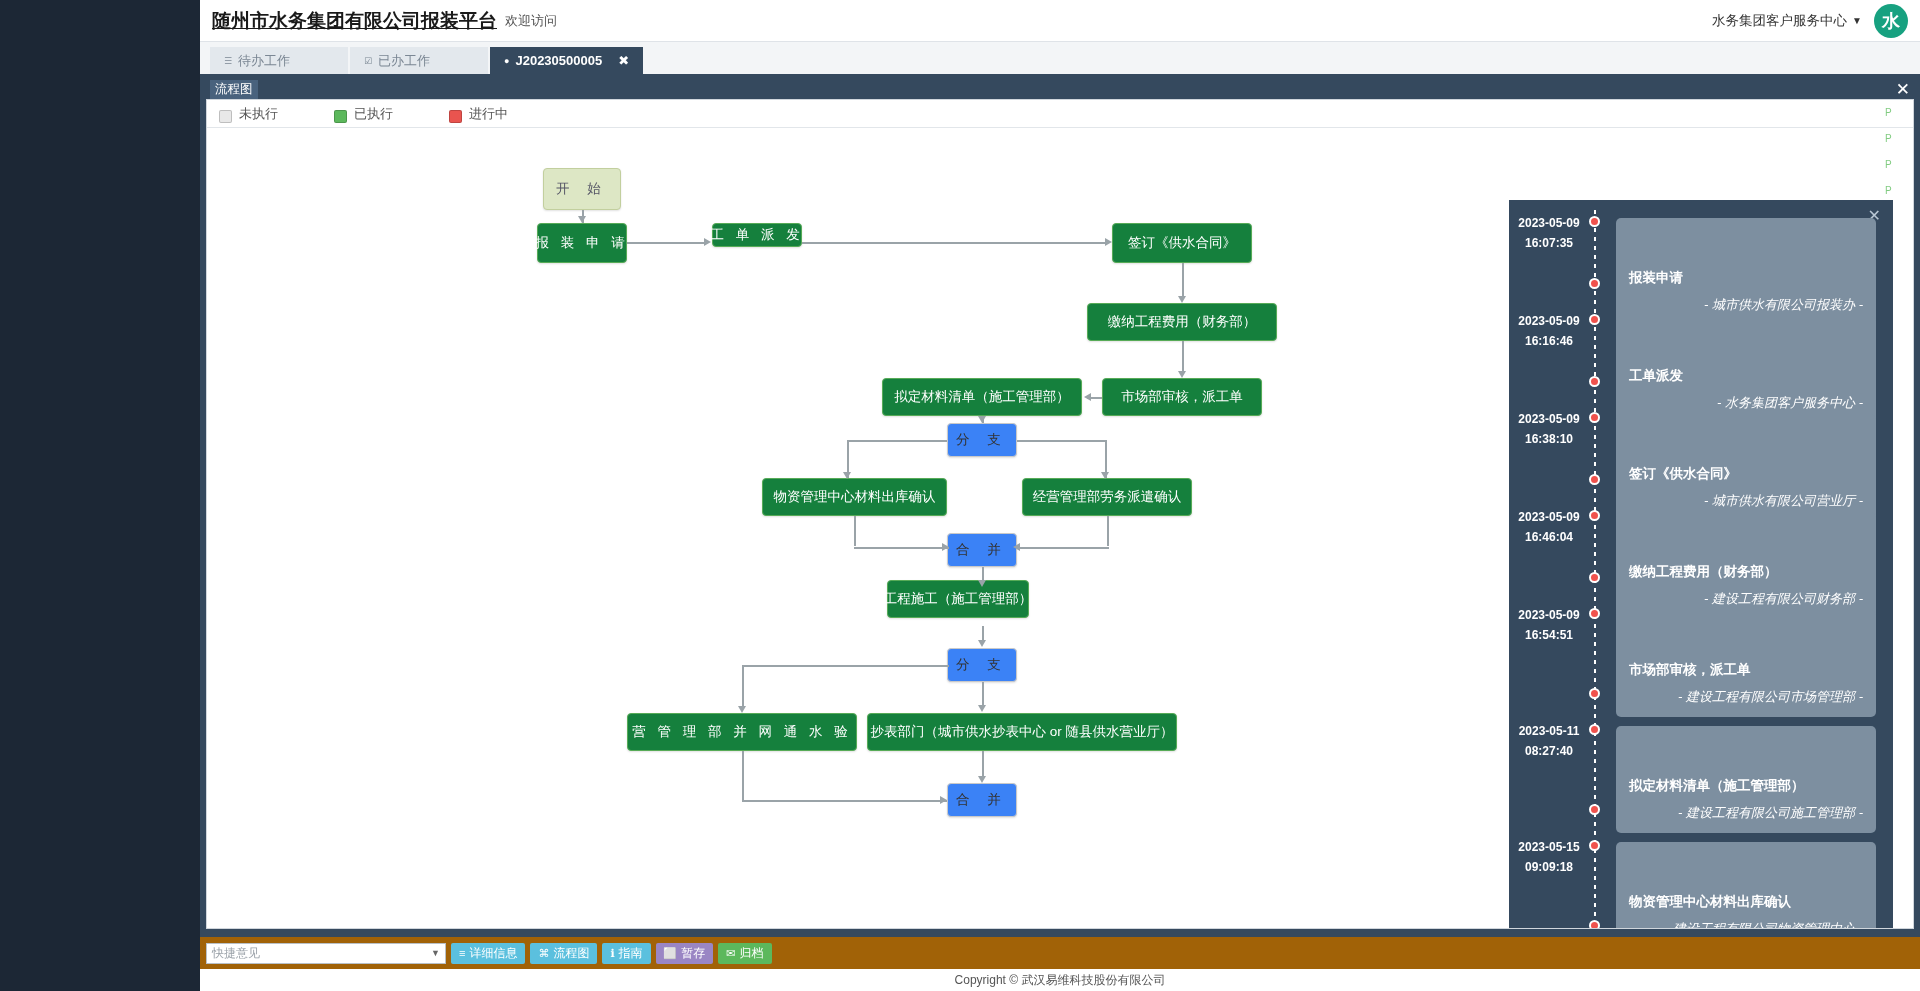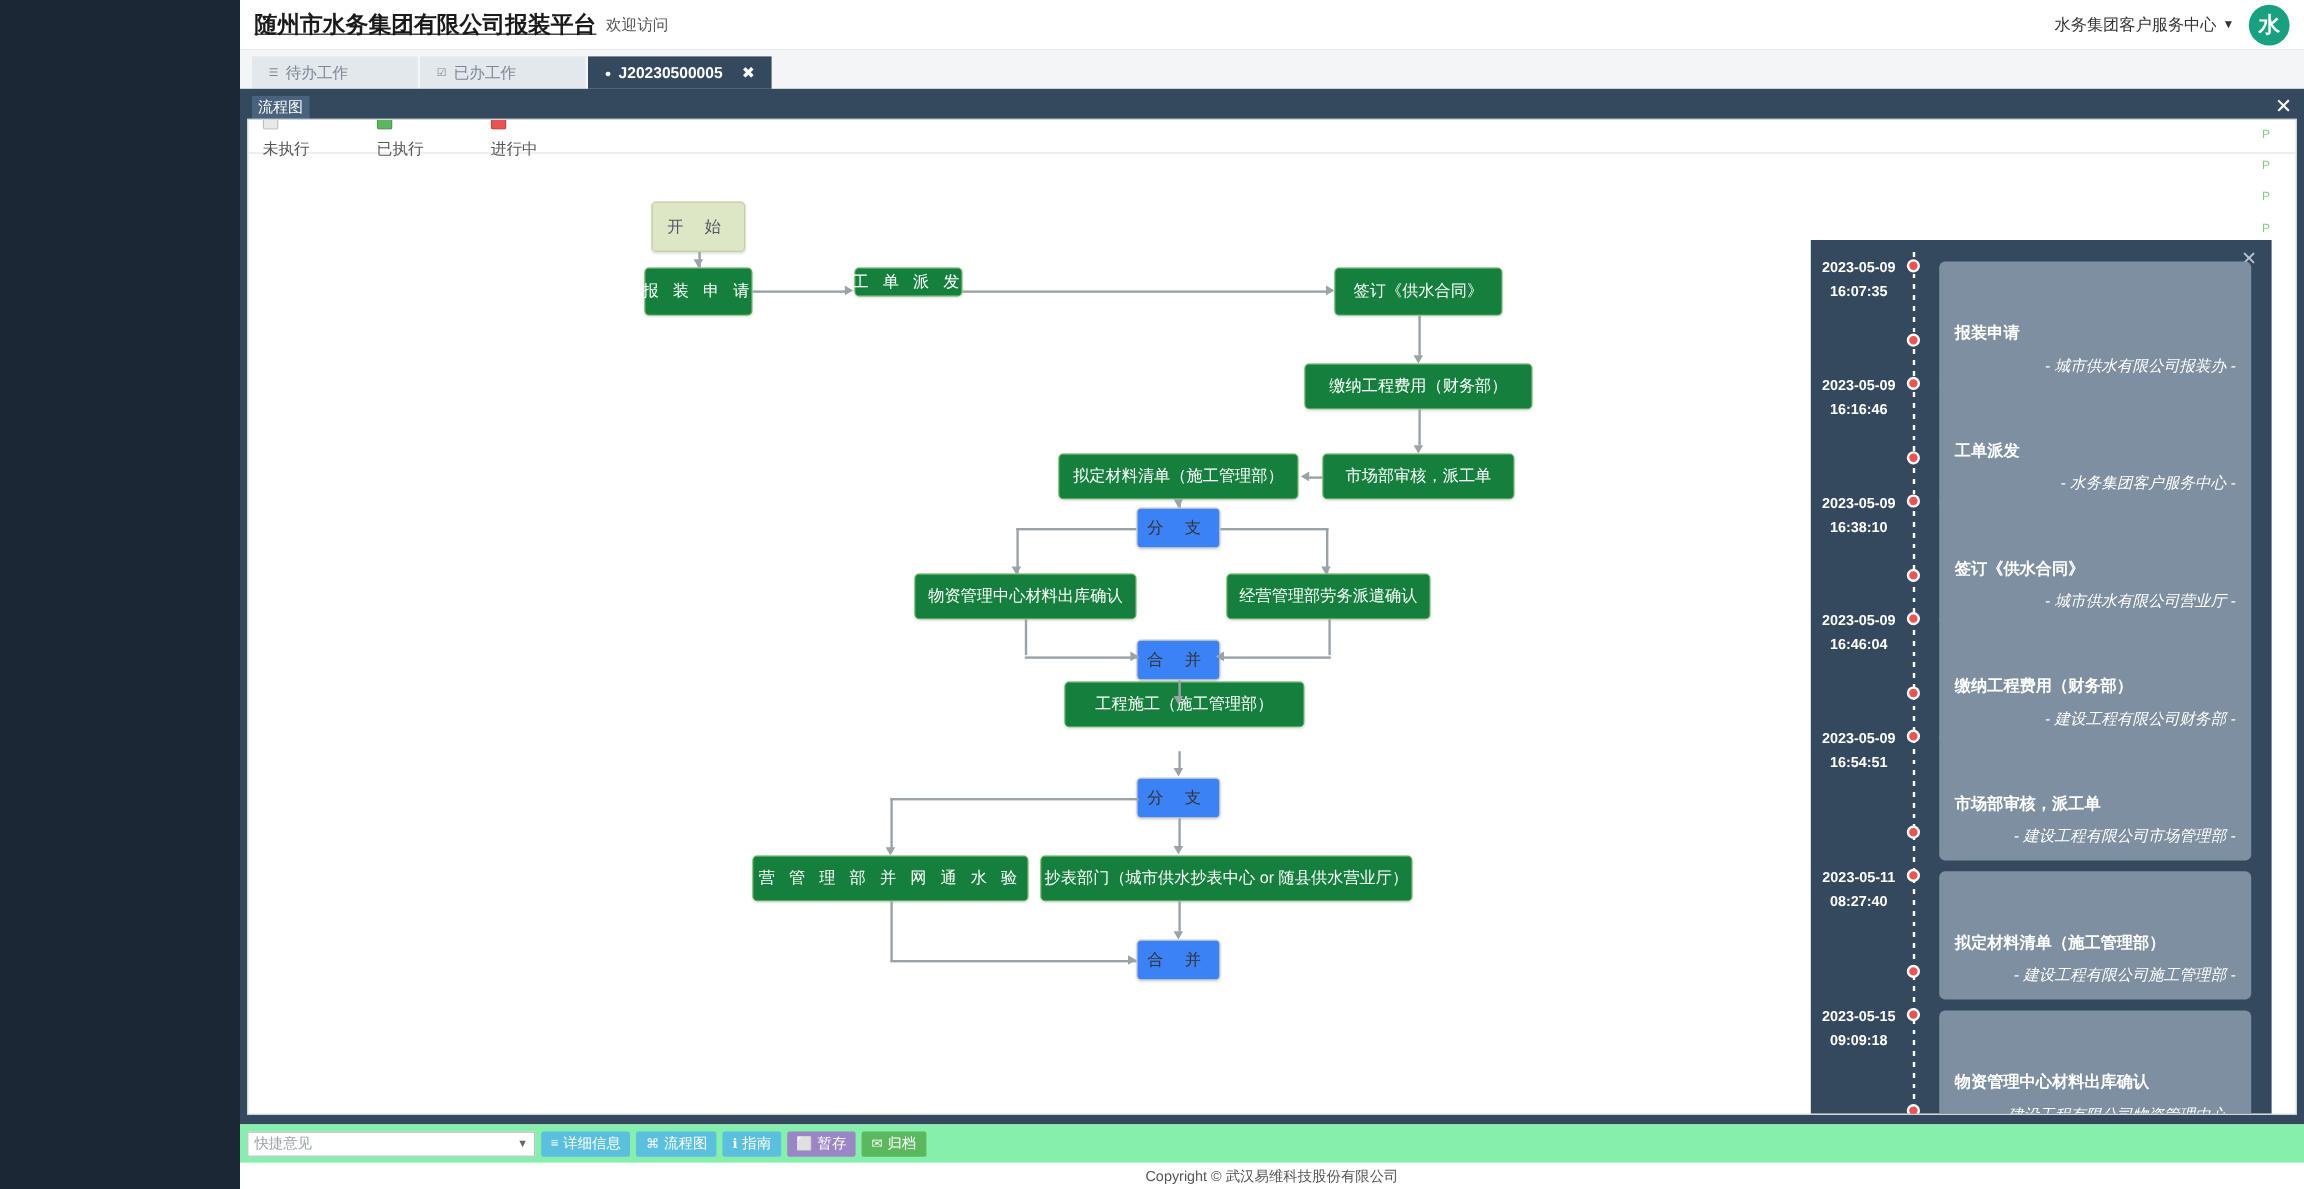--- a/index.html
+++ b/index.html
@@ -84,21 +84,21 @@
     position:relative; width:1708px; height:830px; background:#fff;
     overflow:hidden; border:1px solid #d0d6dc;
   }
 
   
   .legend {
     position:absolute; left:0; top:0; width:100%; height:28px;
     display:flex; align-items:center; gap:56px; padding-left:12px;
     border-bottom:1px solid #e2e6ea; font-size:13px; color:#555;
   }
-  .lg { display:flex; align-items:flex-start; gap:7px;flex-direction:column; }
+  .lg { display:flex; align-items:flex-end; gap:7px; }
   .sw { width:13px; height:13px; border-radius:2px; border:1px solid rgba(0,0,0,.18); }
 
   
   .flow { position:absolute; left:0; top:28px; width:100%; height:802px; }
   .node {
     position:absolute; background:#15803d; border:1px solid #57ab57; border-radius:4px;
     color:#fff; font-size:13.5px; display:flex; align-items:center; justify-content:center;
     text-align:center; line-height:1.15; box-shadow:0 1px 2px rgba(0,0,0,.12);
     cursor:pointer; white-space:nowrap;
   }
@@ -136,21 +136,21 @@
   .tl-name { font-size:13.5px; font-weight:bold; margin-bottom:9px;margin-top:40px; }
   .tl-org { font-size:13px; font-style:italic; text-align:right; }
 
   
   .ghost { position:absolute; right:6px; top:0; width:22px; height:802px; overflow:hidden;
            color:#6cc36c; font-size:10px; line-height:26px; opacity:.85; }
 
   
   .bottombar {
     position:absolute; left:200px; top:937px; width:1720px; height:32px;
-    background:#86efac; display:flex; align-items:center; padding-left:6px; gap:5px;
+    background:#a16207; display:flex; align-items:center; padding-left:6px; gap:5px;
   }
   .sel {
     width:240px; height:21px; background:#fff; border:1px solid #b9c0c7;
     font-size:12px; color:#9aa1a8; display:flex; align-items:center; padding:0 5px;
   }
   .sel .cv { margin-left:auto; font-size:9px; color:#666; }
   .btn {
     height:21px; padding:0 8px; border-radius:2px; color:#fff; font-size:12px;
     display:flex; align-items:center; gap:4px; cursor:pointer; white-space:nowrap;
   }
@@ -305,21 +305,21 @@
           </div>
           <div class="node" style="left: 555px; top: 350px; width: 185px; height: 38px;">
             <span>物资管理中心材料出库确认</span>
           </div>
           <div class="node" style="left: 815px; top: 350px; width: 170px; height: 38px;">
             <span>经营管理部劳务派遣确认</span>
           </div>
           <div class="node gw" style="left: 740px; top: 405px; width: 70px; height: 34px;">
             <span>合  并</span>
           </div>
-          <div class="node" style="left: 680px; top: 440px; width: 200px; height: 38px;">
+          <div class="node" style="left: 680px; top: 452px; width: 142px; height: 38px;">
             <span>工程施工（施工管理部）</span>
           </div>
           <div class="node gw" style="left: 740px; top: 520px; width: 70px; height: 34px;">
             <span>分  支</span>
           </div>
           <div class="node sp" style="left: 420px; top: 585px; width: 230px; height: 38px;">
             <span>经 营 管 理 部 并 网 通 水 验 收</span>
           </div>
           <div class="node" style="left: 660px; top: 585px; width: 310px; height: 38px;">
             <span>抄表部门（城市供水抄表中心 or 随县供水营业厅）</span>

